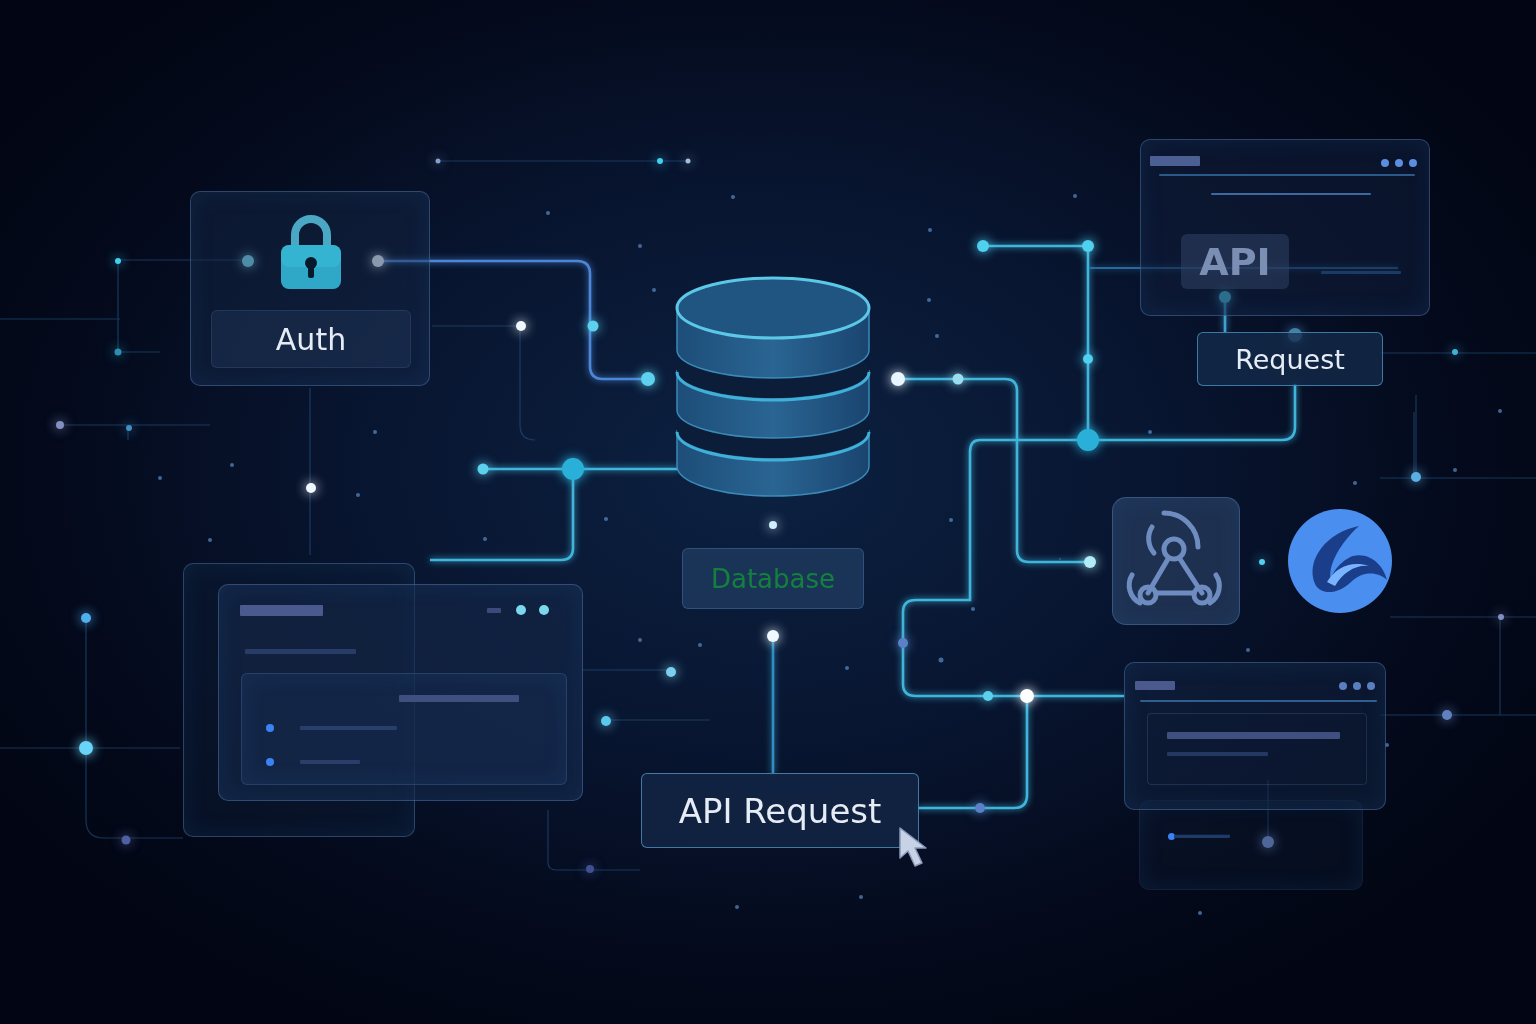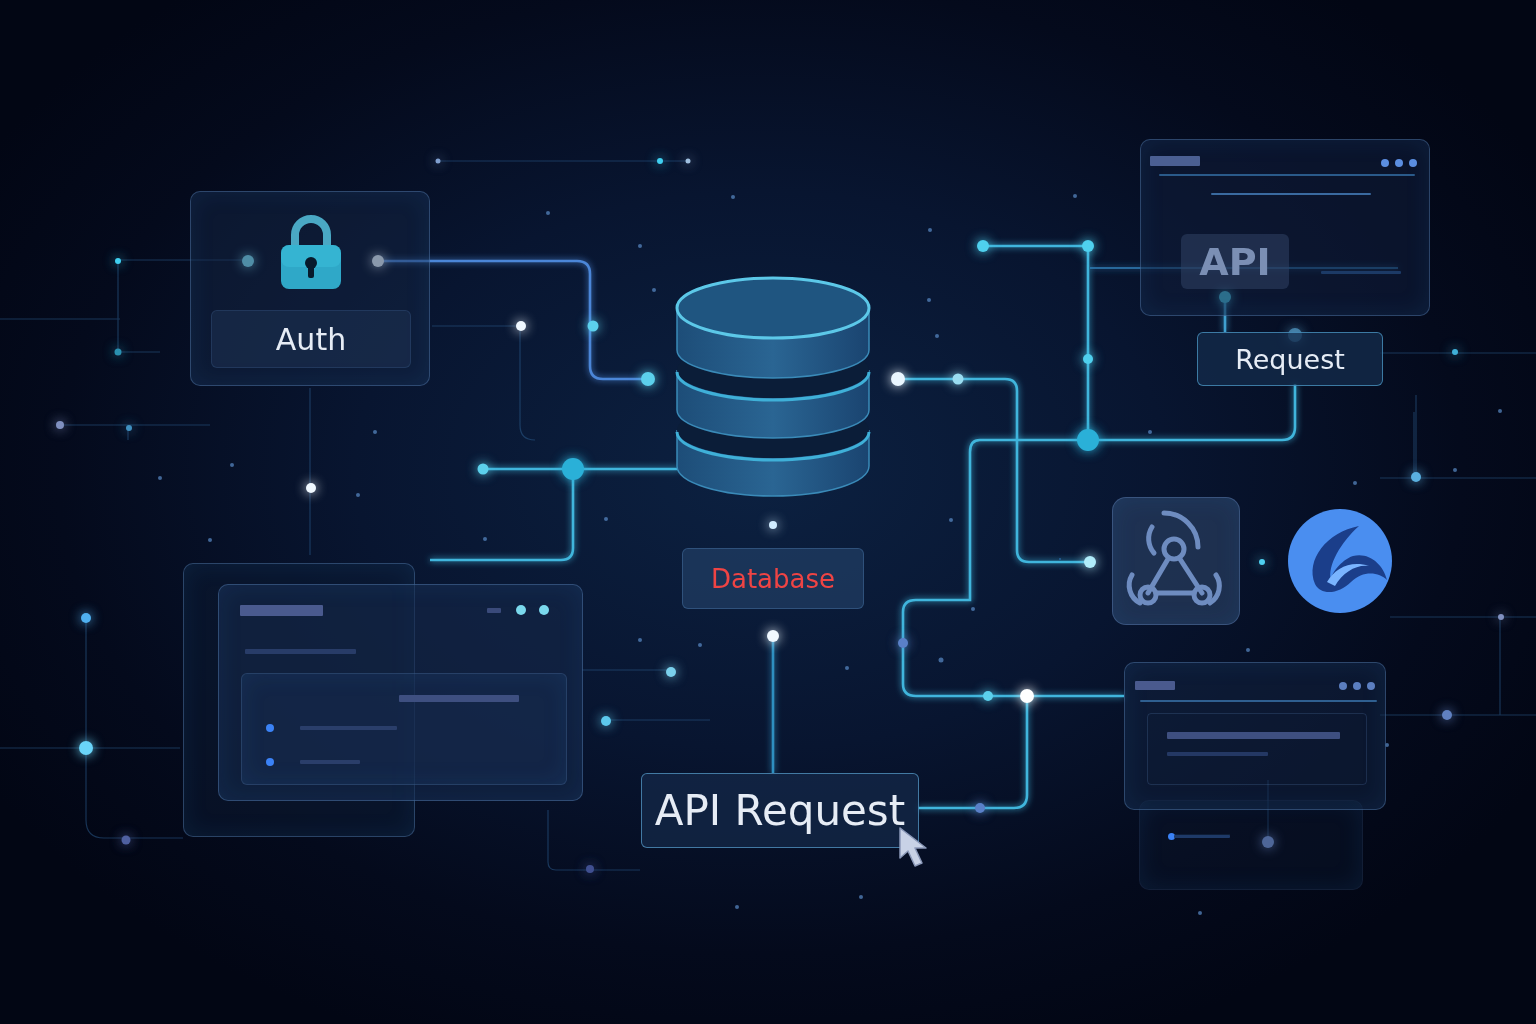--- a/index.html
+++ b/index.html
@@ -17,39 +17,39 @@
   .label-box {
     position:absolute; display:flex; align-items:center; justify-content:center;
     border-radius:6px; color:#e6ecf5;
   }
   .auth-panel { left:190px; top:191px; width:238px; height:193px; }
   .auth-label { left:211px; top:310px; width:198px; height:56px; background:rgba(30,50,82,0.55);
     border:1px solid rgba(110,160,220,0.15); font-size:30px; }
   .lock { position:absolute; left:279px; top:213px; width:64px; height:78px; }
   .db { position:absolute; left:675px; top:270px; width:196px; height:228px; }
   .db-label { left:682px; top:548px; width:180px; height:59px; background:rgba(36,68,108,0.6);
-    border:1px solid rgba(110,170,230,0.25); font-size:26px; color:#ef4444; }
+    border:1px solid rgba(110,170,230,0.25); font-size:26px; color:#15803d; }
   .api-window { left:1140px; top:139px; width:288px; height:175px; background:rgba(16,30,58,0.55); }
   .api-badge { left:1181px; top:217px; width:108px; height:55px; background:rgba(48,66,100,0.55);
     font-size:38px; color:#7b8fb4; font-weight:bold; border-radius:6px;margin-top:17px; }
   .webhook { left:1197px; top:332px; width:184px; height:52px; background:rgba(20,44,76,0.75);
     border:1.5px solid rgba(90,180,230,0.6); font-size:27px; }
   .hub-tile { left:1112px; top:497px; width:126px; height:126px; background:rgba(50,72,110,0.55);
     border:1.5px solid rgba(110,150,210,0.35); border-radius:14px; }
   .hub-icon { position:absolute; left:1118px; top:505px; width:112px; height:108px; }
   .brand-logo { position:absolute; left:1287px; top:508px; width:106px; height:106px; }
   .app-back { left:183px; top:563px; width:230px; height:272px; background:rgba(14,28,54,0.45); }
   .app-front { left:218px; top:584px; width:363px; height:215px; background:rgba(22,40,74,0.6); }
   .app-inner { left:241px; top:673px; width:324px; height:110px; background:rgba(24,44,80,0.5);
     border:1px solid rgba(110,160,220,0.22); border-radius:6px; }
   .br-window { left:1124px; top:662px; width:260px; height:146px; background:rgba(18,34,64,0.55); }
   .br-back { left:1139px; top:800px; width:222px; height:88px; background:rgba(14,26,50,0.35);
     border:1px solid rgba(110,160,220,0.12); }
   .api-request { left:641px; top:773px; width:276px; height:73px; background:rgba(20,40,72,0.75);
-    border:1.5px solid rgba(100,180,230,0.6); font-size:42px; }
+    border:1.5px solid rgba(100,180,230,0.6); font-size:34px; }
   .bar { position:absolute; border-radius:1px; }
   .dot { position:absolute; border-radius:50%; }
   .cursor { position:absolute; left:898px; top:826px; width:40px; height:42px; }
 </style>
 </head>
 <body>
 
 <svg id="circuits" viewBox="0 0 1536 1024" xmlns="http://www.w3.org/2000/svg">
   <defs>
     <filter id="glow" x="-50%" y="-50%" width="200%" height="200%">

